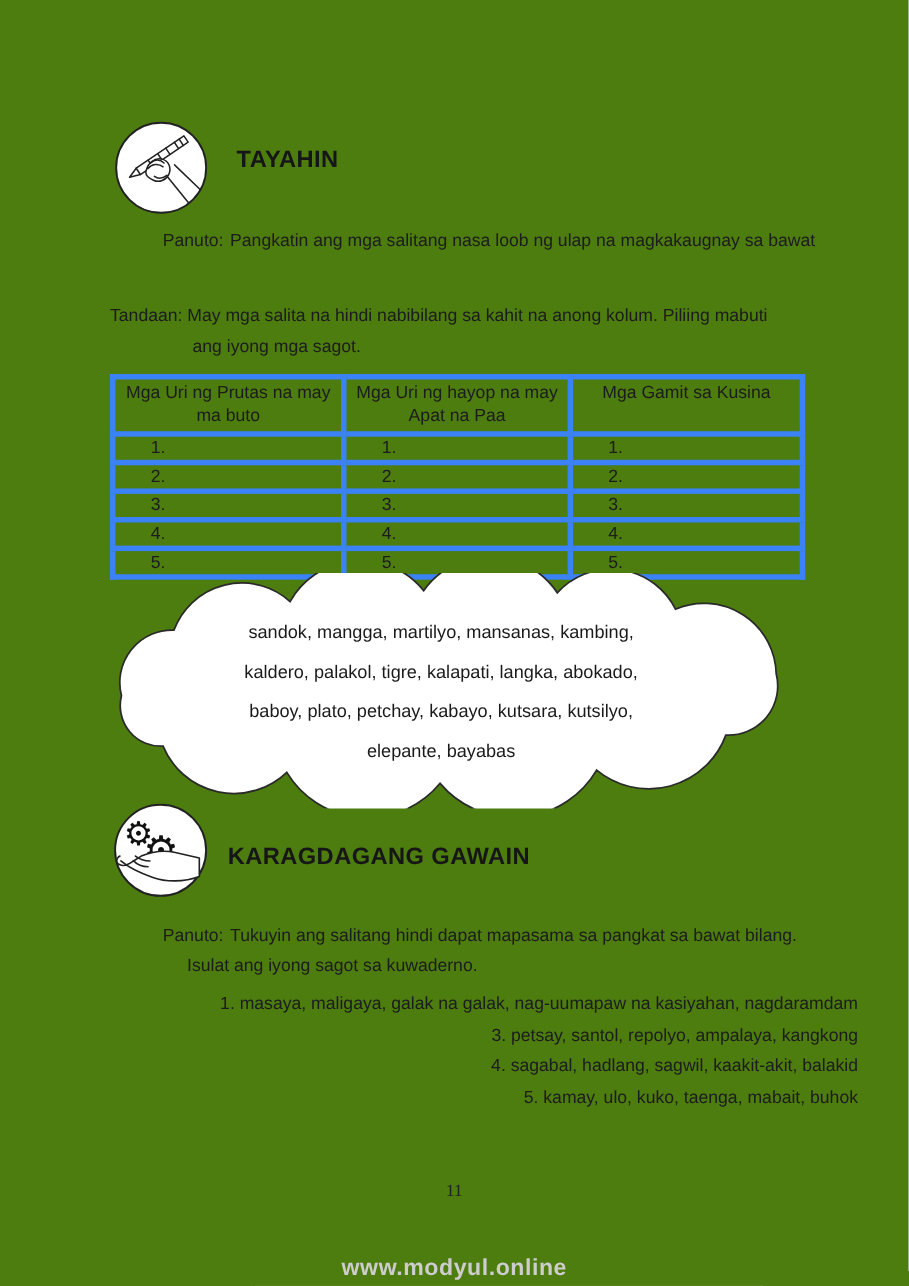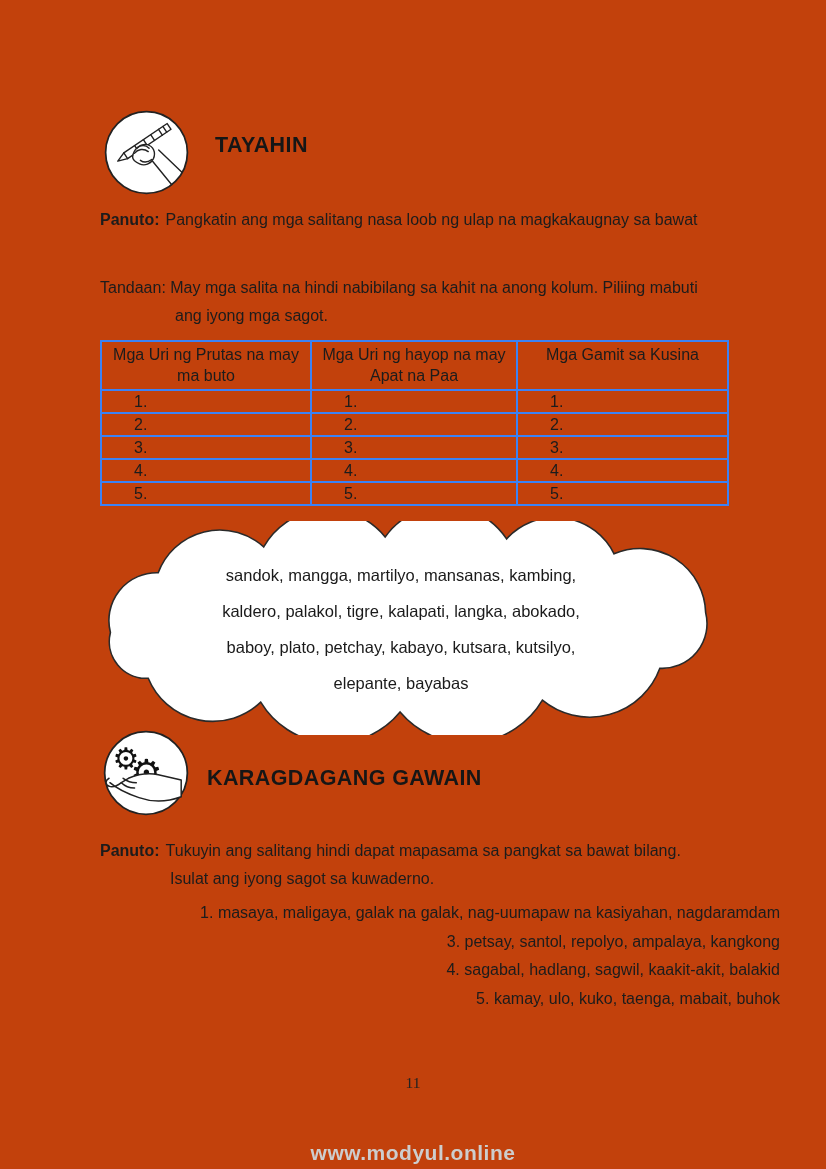--- a/index.html
+++ b/index.html
@@ -1,35 +1,35 @@
 <!DOCTYPE html>
 <html><head>
 <meta charset="utf-8">
 <style>
   html,body{margin:0;padding:0;background:#e8e8e8;}
   .page{
-    position:relative;width:826px;height:1169px;background:#c2410c;
+    position:relative;width:826px;height:1169px;background:#4d7c0f;
     font-family:"Liberation Sans",sans-serif;color:#1c1c1c;overflow:hidden;
     margin:0 auto;
   }
   .icon-circle{position:absolute;}
   .icon-circle svg{display:block;width:100%;height:100%;}
   .sec-title{
     position:absolute;font-weight:bold;font-size:21.5px;letter-spacing:.4px;
     color:#161616;white-space:nowrap;
   }
   .para{position:absolute;left:100px;width:660px;font-size:16px;line-height:28px;}
-  .para .pl{font-weight:bold;margin-right:6px;}
+  .para .pl{font-weight:normal;margin-right:6px;margin-left:48px;}
   .para .line2a{padding-left:70px;}
   .para .line2b{padding-left:75px;}
   table.sort{
     position:absolute;left:100px;top:340px;width:627px;
     border-collapse:collapse;table-layout:fixed;font-size:16px;color:#1c1c1c;
   }
-  table.sort th,table.sort td{border:2px solid #3b82f6;}
+  table.sort th,table.sort td{border:5px solid #3b82f6;}
   table.sort th{
     font-weight:normal;text-align:center;vertical-align:top;
     padding:2px 6px 3px 6px;line-height:21px;height:40px;
   }
   table.sort td{height:21px;padding:0 0 0 32px;line-height:20px;vertical-align:middle;}
   .cloud-wrap{position:absolute;left:95px;top:521px;width:640px;height:214px;}
   .cloud-wrap svg{position:absolute;left:0;top:0;width:100%;height:100%;}
   .cloud-text{
     position:absolute;left:0;top:36px;width:612px;text-align:center;
     font-size:16.5px;line-height:36px;color:#1a1a1a;

